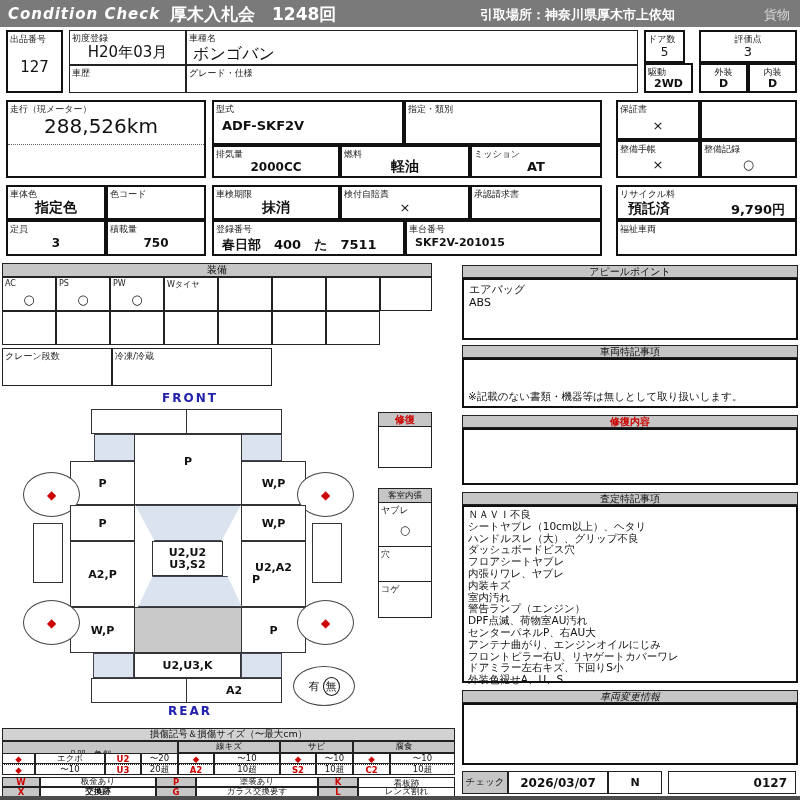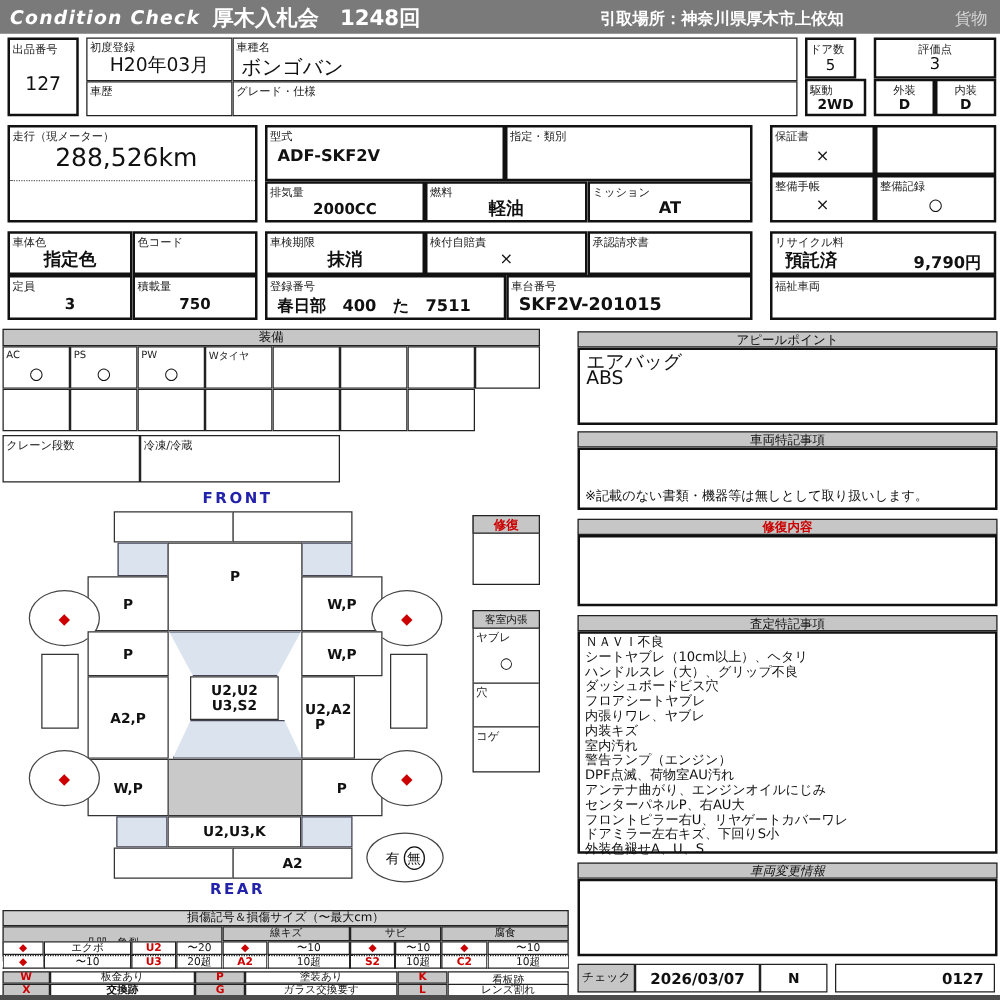--- a/index.html
+++ b/index.html
@@ -138,21 +138,21 @@
   </div>
   <div class="c b2" style="left:470px;top:185px;width:132px;height:35px;">
     <span class="lbl">承認請求書</span>
   </div>
   <div class="c b2" style="left:212px;top:220px;width:193px;height:36px;">
     <span class="lbl">登録番号</span>
     <span style="position:absolute;left:8px;top:14px;font-size:13px;font-weight:bold;">春日部　400　た　7511</span>
   </div>
   <div class="c b2" style="left:405px;top:220px;width:197px;height:36px;">
     <span class="lbl">車台番号</span>
-    <span style="position:absolute;left:8px;top:14px;font-size:14px;font-weight:bold;">SKF2V-201015</span>
+    <span style="position:absolute;left:8px;top:14px;font-size:11px;font-weight:bold;">SKF2V-201015</span>
   </div>
   <div class="c b2" style="left:616px;top:185px;width:181px;height:35px;">
     <span class="lbl">リサイクル料</span>
     <span style="position:absolute;left:10px;top:13px;font-size:14px;font-weight:bold;">預託済</span>
     <span style="position:absolute;right:10px;top:14px;font-size:13px;font-weight:bold;">9,790円</span>
   </div>
   <div class="c b2" style="left:616px;top:220px;width:181px;height:36px;">
     <span class="lbl">福祉車両</span>
   </div>
 
@@ -210,21 +210,21 @@
   <div class="panel" style="left:70px;top:505px;width:65px;height:36px;">P</div>
   <div class="panel" style="left:241px;top:505px;width:65px;height:36px;">W,P</div>
   <div style="position:absolute;left:134px;top:505px;width:108px;height:36px;background:#dbe4ee;border:1px solid #445;box-sizing:border-box;clip-path:polygon(1% 0,99% 0,81% 100%,19% 100%);"></div>
   <div class="panel" style="left:33px;top:523px;width:30px;height:60px;"></div>
   <div class="panel" style="left:312px;top:523px;width:30px;height:60px;"></div>
   <div class="panel flex-col" style="left:152px;top:541px;width:71px;height:35px;">
     <span>U2,U2</span>
     <span>U3,S2</span>
   </div>
   <div class="panel" style="left:70px;top:541px;width:65px;height:66px;">A2,P</div>
-  <div class="panel flex-col" style="left:241px;top:541px;width:43px;height:66px;text-align:right;">
+  <div class="panel flex-col" style="left:241px;top:541px;width:65px;height:66px;text-align:right;">
     <span>U2,A2</span>
     <span style="align-self:flex-start;margin-left:10px;">P</span>
   </div>
   <div style="position:absolute;left:138px;top:576px;width:104px;height:31px;background:#dbe4ee;border:1px solid #445;box-sizing:border-box;clip-path:polygon(14% 0,86% 0,100% 100%,0 100%);"></div>
   <div style="position:absolute;left:134px;top:607px;width:108px;height:46px;background:#c9c9c9;border:1px solid #333;box-sizing:border-box;"></div>
   <div class="panel" style="left:70px;top:607px;width:65px;height:46px;">W,P</div>
   <div class="panel" style="left:241px;top:607px;width:65px;height:46px;">P</div>
   <div class="wheel" style="left:23px;top:600px;width:57px;height:45px;">
     <span class="red" style="font-size:12px;">◆</span>
   </div>
@@ -254,21 +254,21 @@
     </div>
     <div style="position:absolute;left:0;top:58px;width:100%;height:35px;border-bottom:1px solid #222;box-sizing:border-box;">
       <span class="lbl">穴</span>
     </div>
     <div style="position:absolute;left:0;top:93px;width:100%;height:36px;">
       <span class="lbl">コゲ</span>
     </div>
   </div>
 
   <div class="hdr" style="left:462px;top:265px;width:336px;height:13px;">アピールポイント</div>
-  <div class="box" style="left:462px;top:278px;width:336px;height:62px;font-size:15px;padding:3px 5px;line-height:13px;">
+  <div class="box" style="left:462px;top:278px;width:336px;height:62px;font-size:11px;padding:3px 5px;line-height:13px;">
     <div>エアバッグ</div>
     <div>ABS</div>
   </div>
 
   <div class="hdr" style="left:462px;top:345px;width:336px;height:13px;">車両特記事項</div>
   <div class="box" style="left:462px;top:358px;width:336px;height:50px;">
     <div style="position:absolute;left:4px;bottom:2px;font-size:10.5px;">※記載のない書類・機器等は無しとして取り扱いします。</div>
   </div>
 
   <div class="hdr red" style="left:462px;top:415px;width:336px;height:13px;font-weight:bold;">修復内容</div>
@@ -279,22 +279,22 @@
     <div>ＮＡＶＩ不良</div>
     <div>シートヤブレ（10cm以上）、ヘタリ</div>
     <div>ハンドルスレ（大）、グリップ不良</div>
     <div>ダッシュボードビス穴</div>
     <div>フロアシートヤブレ</div>
     <div>内張りワレ、ヤブレ</div>
     <div>内装キズ</div>
     <div>室内汚れ</div>
     <div>警告ランプ（エンジン）</div>
     <div>DPF点滅、荷物室AU汚れ</div>
+    <div>センターパネルP、右AU大</div>
     <div>アンテナ曲がり、エンジンオイルにじみ</div>
-    <div>センターパネルP、右AU大</div>
     <div>フロントピラー右U、リヤゲートカバーワレ</div>
     <div>ドアミラー左右キズ、下回りS小</div>
     <div>外装色褪せA、U、S</div>
   </div>
 
   <div class="hdr" style="left:462px;top:690px;width:336px;height:13px;font-style:italic;">車両変更情報</div>
   <div class="box" style="left:462px;top:703px;width:336px;height:62px;"></div>
 
   <div class="lg lggray" style="left:462px;top:771px;width:46px;height:23px;font-size:9.5px;">チェック</div>
   <div class="lg" style="left:508px;top:771px;width:100px;height:23px;font-size:12px;font-weight:bold;">2026/03/07</div>

